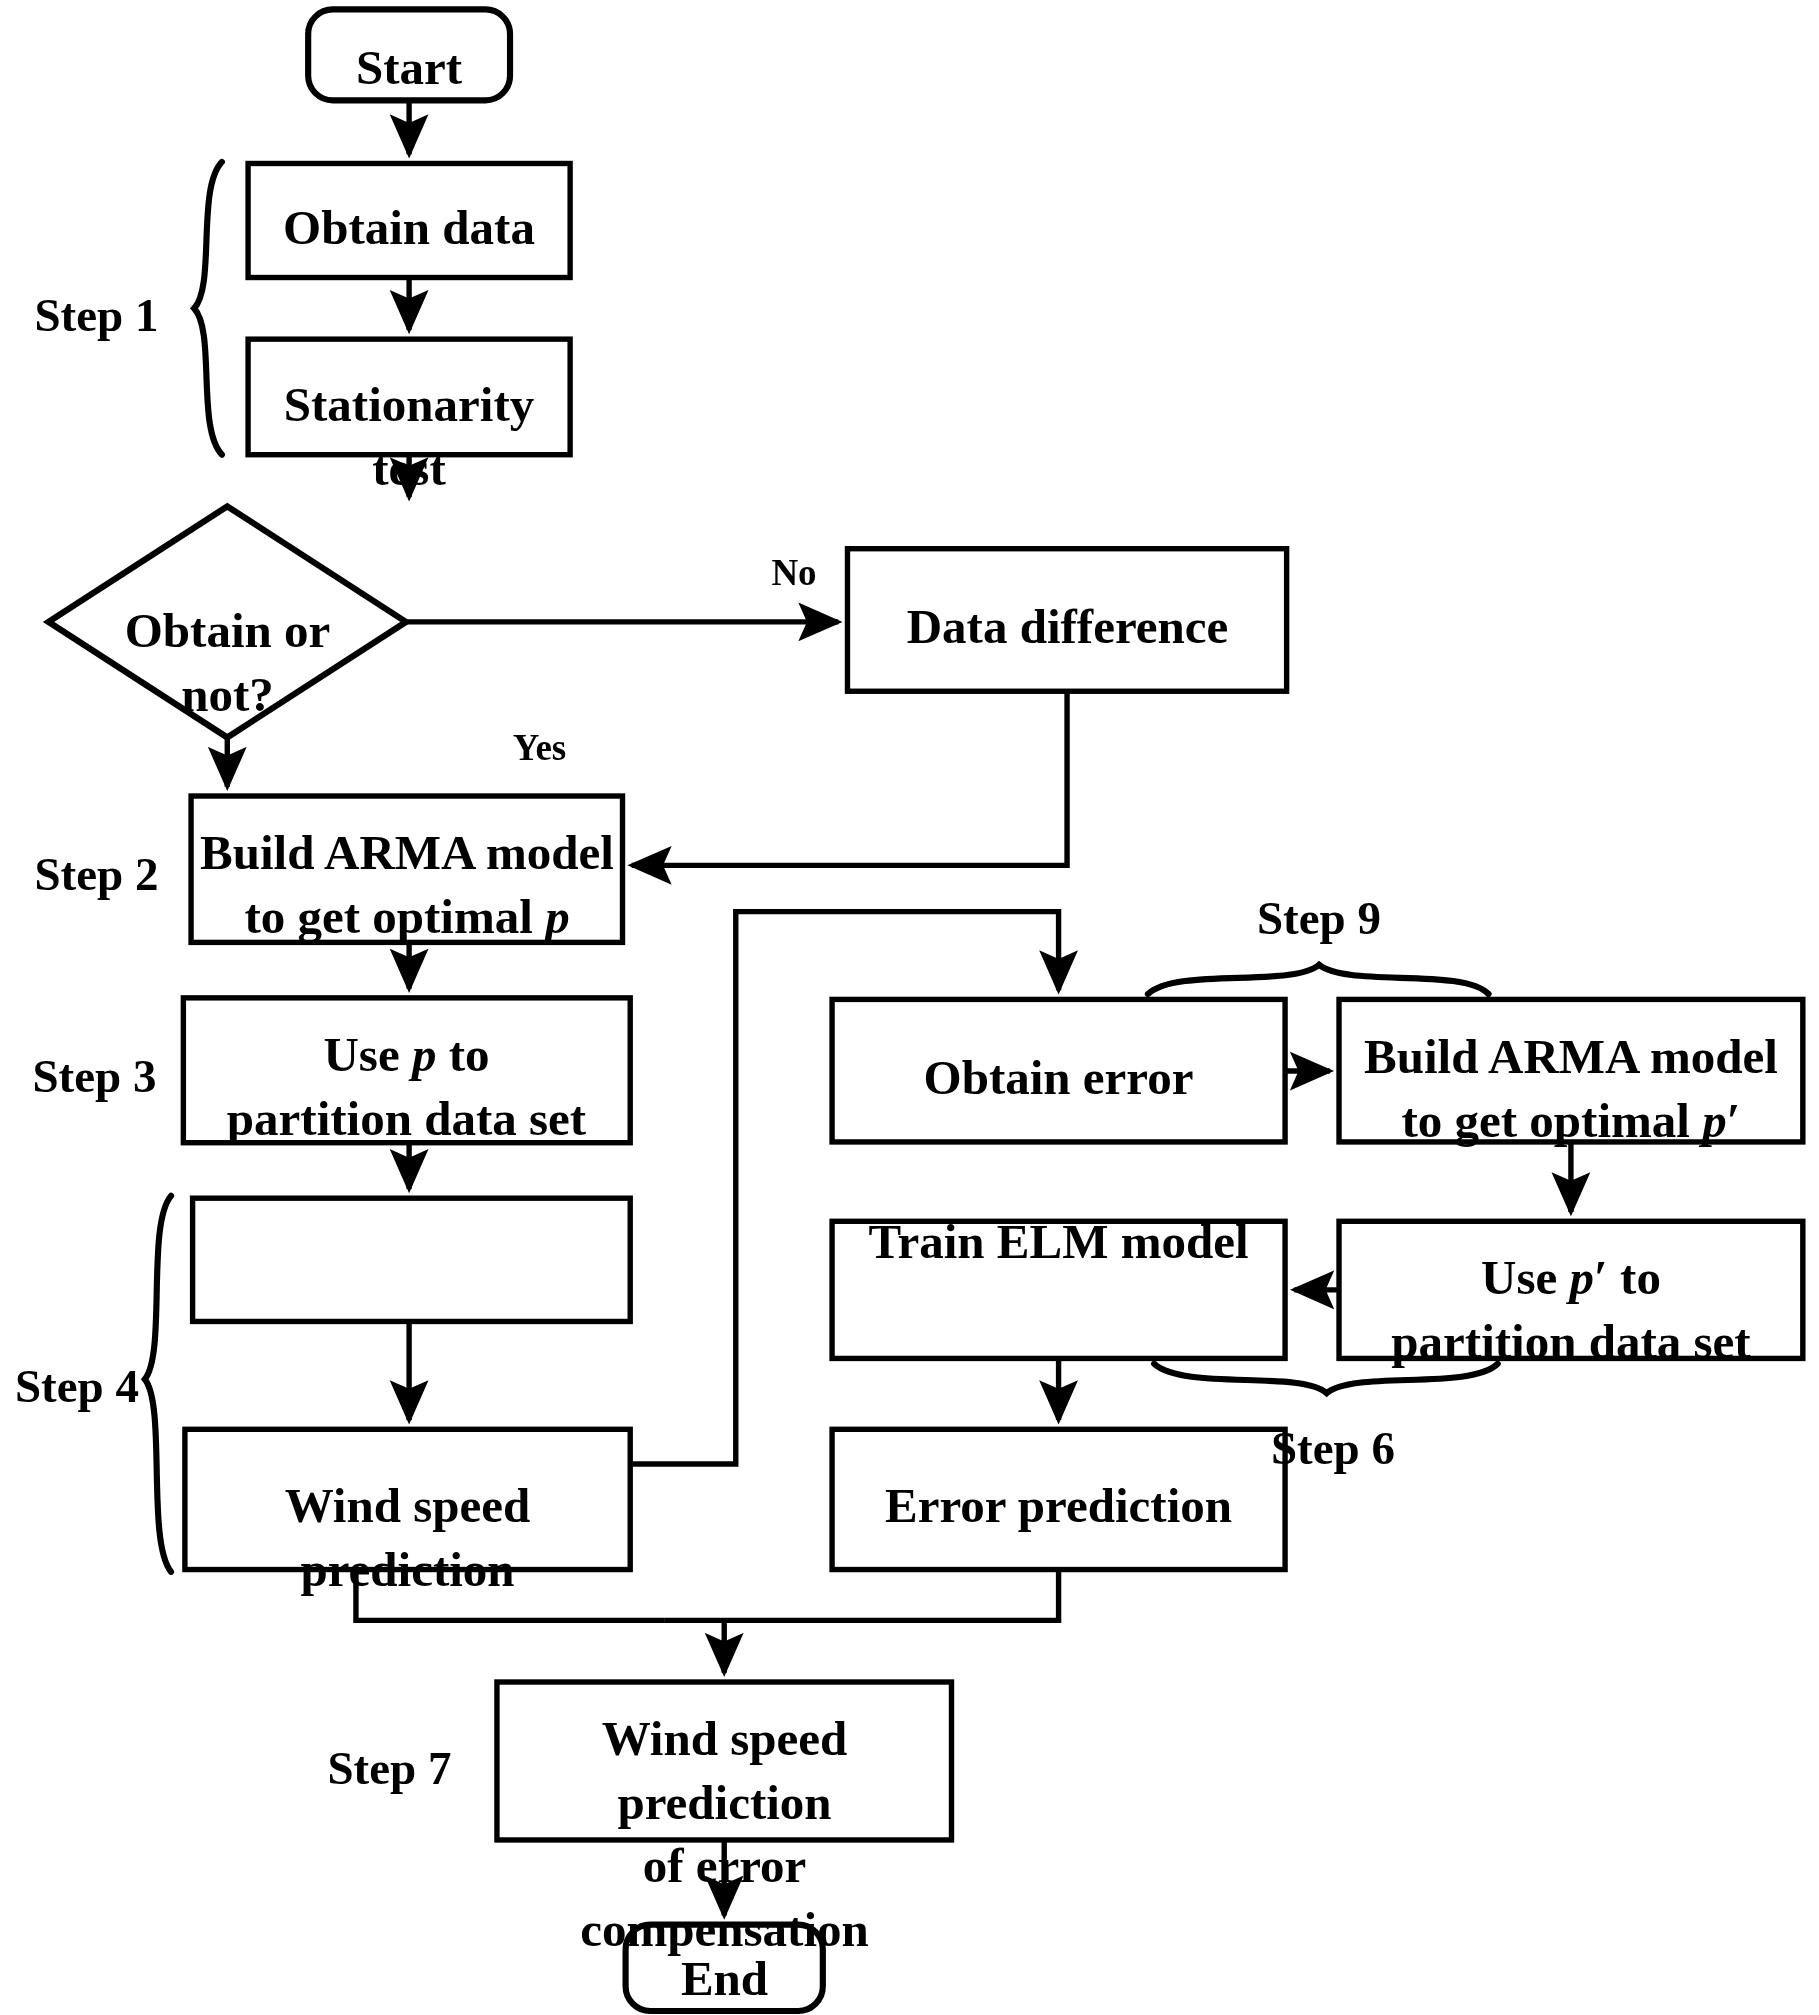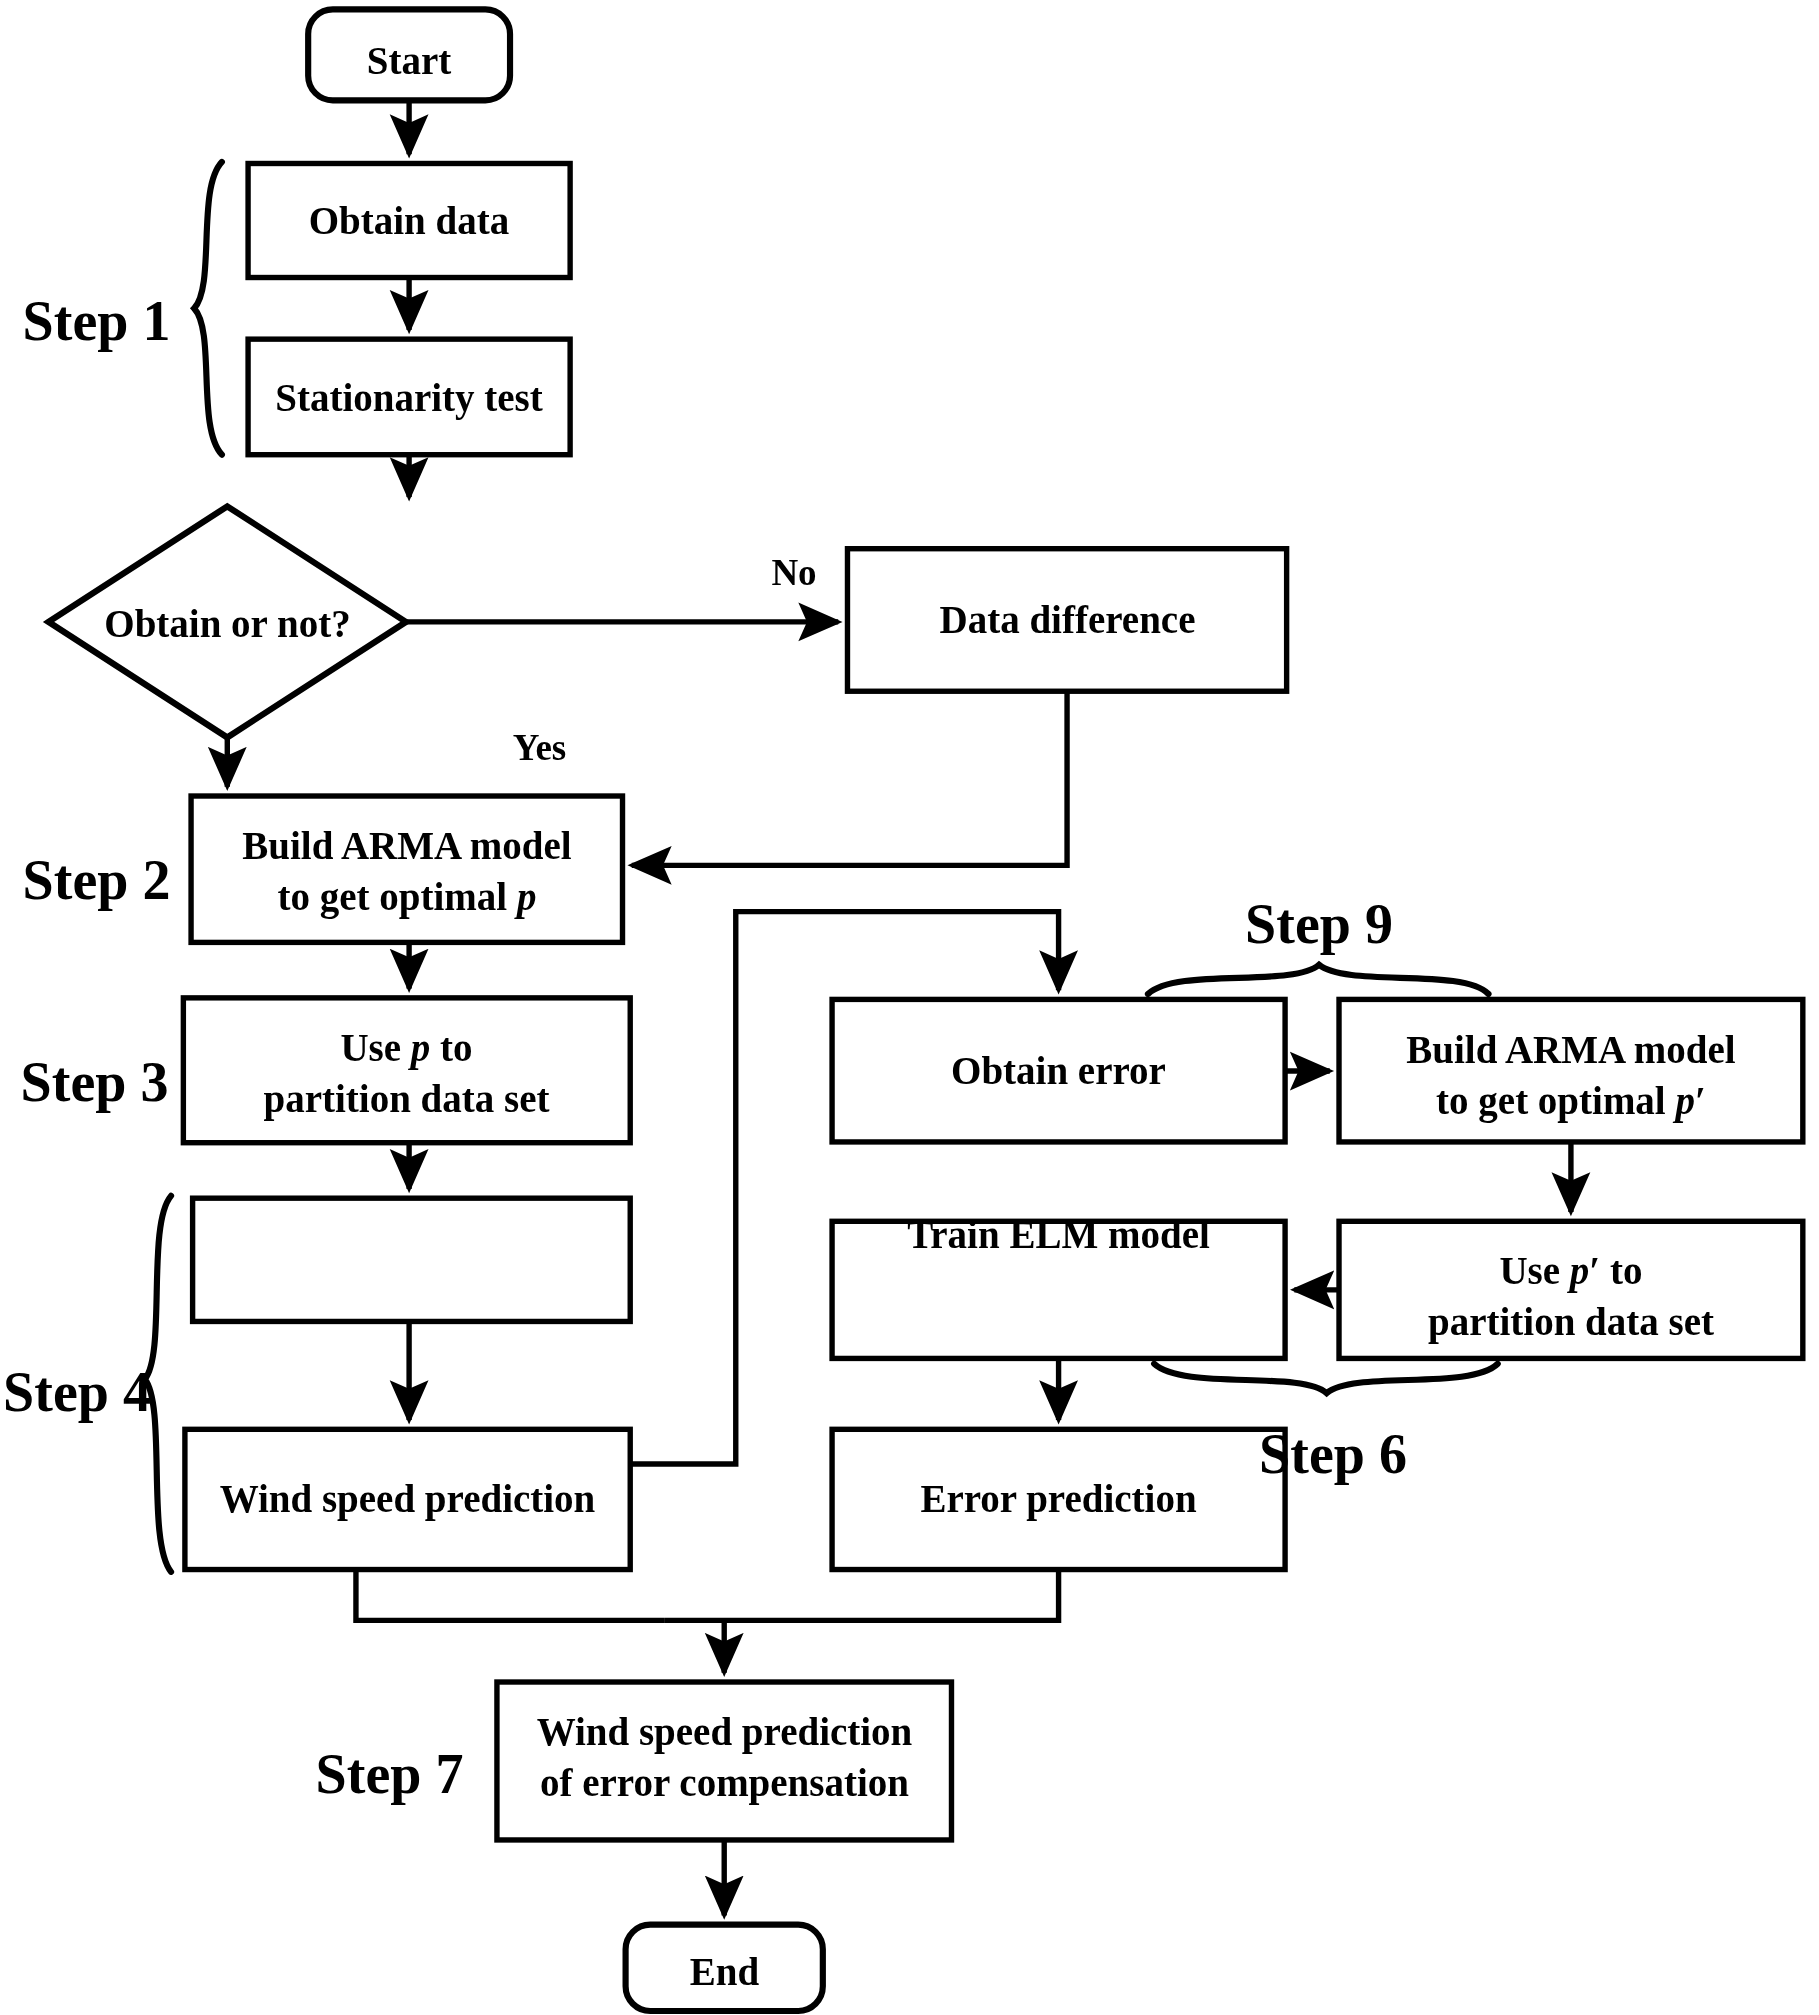--- a/index.html
+++ b/index.html
@@ -6,22 +6,22 @@
   body{font-family:"Liberation Serif", "DejaVu Serif", serif;}
   #stage{position:relative;width:1819px;height:2015px;background:#fff;overflow:hidden;}
   svg#flow{position:absolute;left:0;top:0;width:1819px;height:2015px;}
   .nodebox{fill:#ffffff;stroke:#000000;stroke-width:7;}
   .nodebox-round{fill:#ffffff;stroke:#000000;stroke-width:8;}
   .diamond{fill:#ffffff;stroke:#000000;stroke-width:8;}
   .conn{fill:none;stroke:#000000;stroke-width:7;}
   .brace{fill:none;stroke:#000000;stroke-width:8;stroke-linecap:round;}
   .lbl{position:absolute;text-align:center;color:#000;font-weight:bold;
        line-height:1.30;white-space:pre-line;}
-  .boxlbl{font-size:39px;}
-  .steplbl{font-size:56px;}
+  .boxlbl{font-size:49px;}
+  .steplbl{font-size:47px;}
   .edgelbl{font-size:37px;}
   .ital{font-style:italic;}
 </style>
 </head>
 <body>
 
 <div id="stage">
 
   <svg id="flow" viewBox="0 0 2361 2615">
     <defs>

